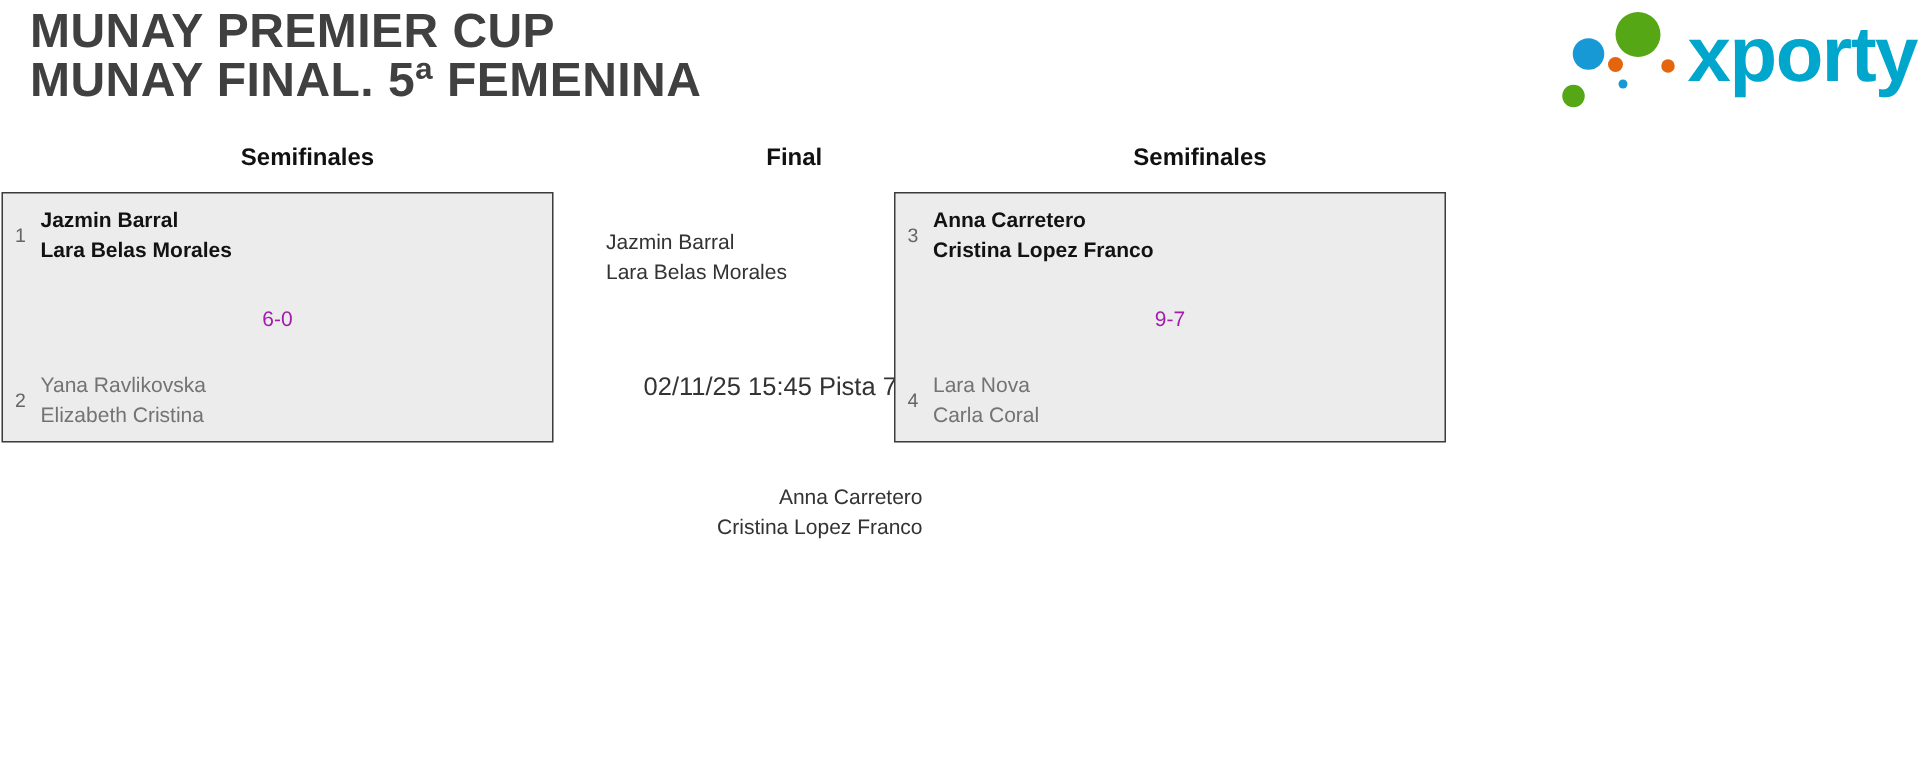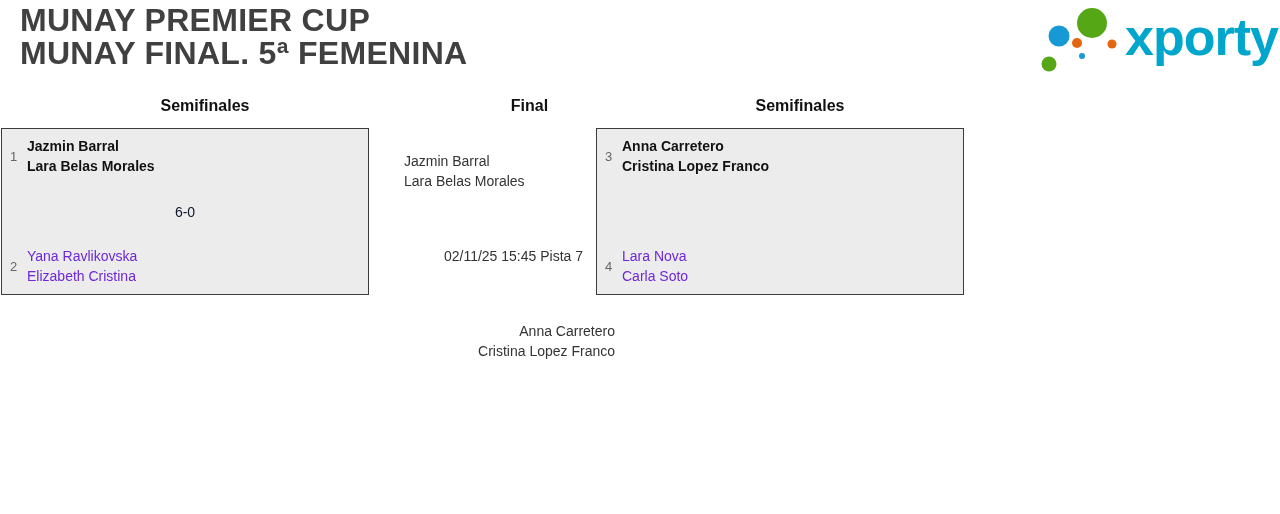--- a/index.html
+++ b/index.html
@@ -79,49 +79,49 @@
   }
   .seed {
     flex: 0 0 17px;
     width: 17px;
     font-size: 13px;
     color: #666;
   }
   .players {
     font-size: 14px;
     line-height: 19.5px;
-    color: #6d28d9;
+    color: #737373;
   }
   .team-row.winner .players {
     font-weight: 700;
     color: #121212;
   }
   .score {
     text-align: center;
     font-size: 14px;
-    color: #0f172a;
+    color: #a21caf;
   }
 
   
   .final-team-top {
     position: absolute;
     left: 0;
     top: 56px;
     font-size: 14px;
     line-height: 19.5px;
     color: #333;
     text-align: left;
   }
   .final-schedule {
     position: absolute;
     left: 4px;
     top: 152px;
     width: 100%;
     text-align: center;
-    font-size: 14px;
+    font-size: 17px;
     color: #333;
   }
   .final-team-bottom {
     position: absolute;
     right: 0;
     top: 226px;
     font-size: 14px;
     line-height: 19.5px;
     color: #333;
     text-align: right;
@@ -184,21 +184,22 @@
 <div class="col col-right">
   <div class="round-header">Semifinales</div>
   <div class="match-box">
     <div class="team-row winner">
       <span class="seed">3</span>
       <div class="players">
         <div>Anna Carretero</div>
         <div>Cristina Lopez Franco</div>
       </div>
     </div>
+    <div class="score">9-7</div>
     <div class="team-row">
       <span class="seed">4</span>
       <div class="players">
         <div>Lara Nova</div>
-        <div>Carla Soto</div>
+        <div>Carla Coral</div>
       </div>
     </div>
   </div>
 </div>
 
 </body></html>

